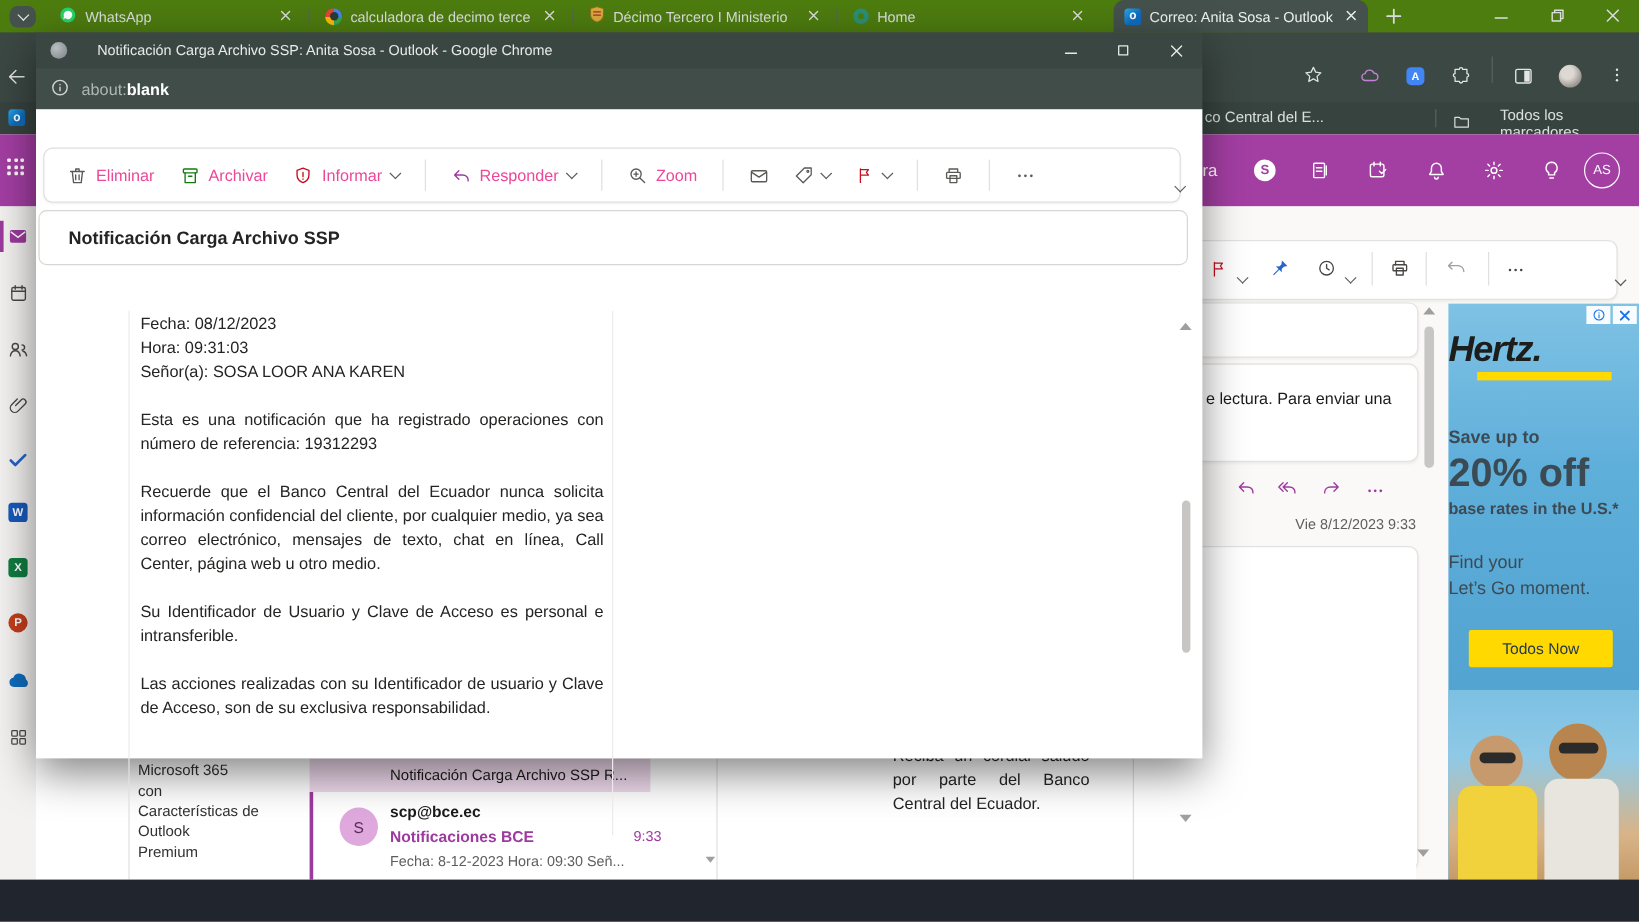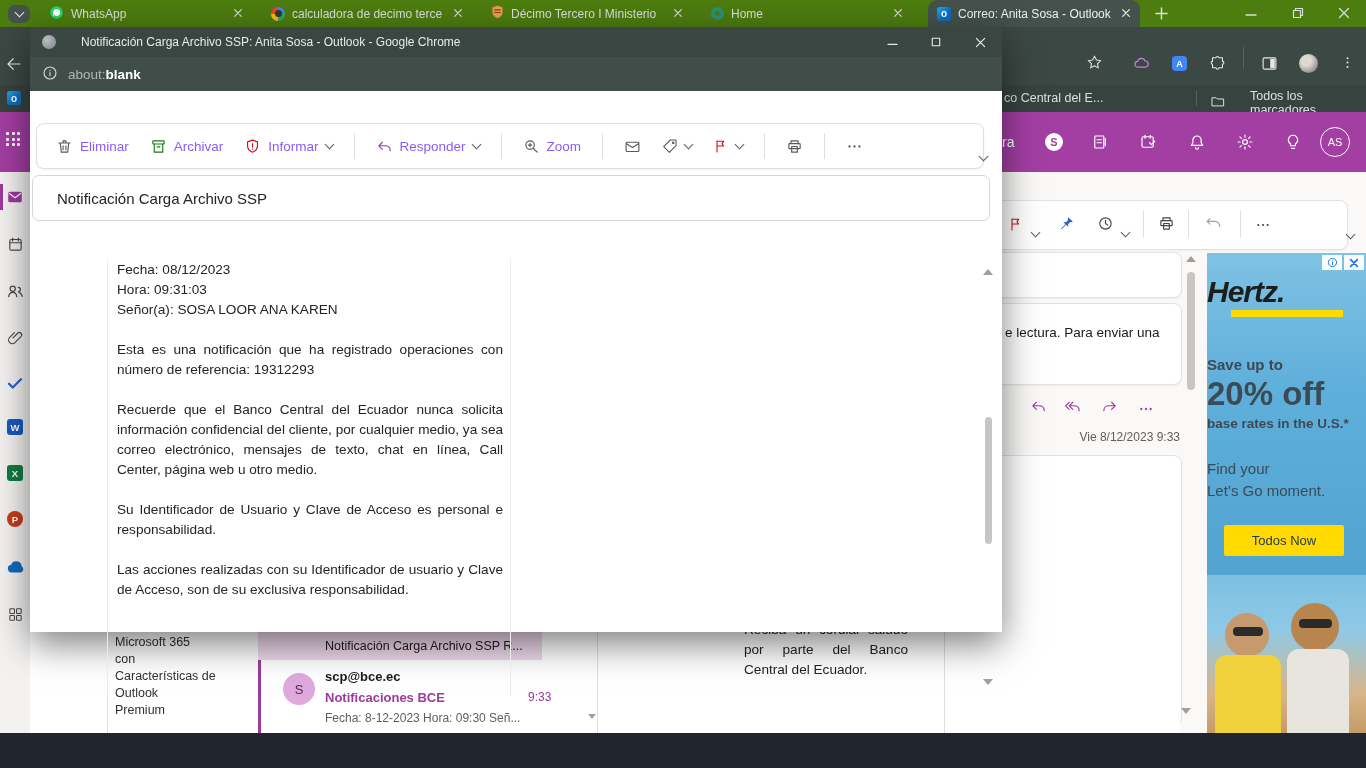--- a/index.html
+++ b/index.html
@@ -30,24 +30,24 @@
   .tri-up{width:0;height:0;border-left:5px solid transparent;border-right:5px solid transparent;border-bottom:6px solid #a19f9d}
   .tri-dn{width:0;height:0;border-left:5px solid transparent;border-right:5px solid transparent;border-top:6px solid #a19f9d}
   .thumb{background:#c8c6c4;border-radius:4px}
   
   .popup{left:30px;top:27px;width:972px;height:605px;z-index:10;box-shadow:0 12px 34px rgba(0,0,0,.5);position:absolute}
   .ptitle{left:0;top:0;width:972px;height:30px;background:#3a4642;color:#e7eae9;font-size:12px}
   .paddr{left:0;top:30px;width:972px;height:34px;background:#414d49;color:#eef1f0;font-size:13.5px}
   .pbody{left:0;top:64px;width:972px;height:541px;background:#fff}
   .ptoolbar{left:6px;top:32px;width:948px;height:46px;display:flex;align-items:center;padding:0 12px;box-sizing:border-box;gap:7px;
     background:#fff;border:1px solid #e1dfdd;border-radius:8px;box-shadow:0 1px 2px rgba(0,0,0,.06)}
-  .tbtn{display:flex;align-items:center;gap:7px;color:#8b5cf6;font-size:13.5px;padding:5px 7px;border-radius:4px}
+  .tbtn{display:flex;align-items:center;gap:7px;color:#ec4899;font-size:13.5px;padding:5px 7px;border-radius:4px}
   .sep{width:1px;height:26px;background:#e1dfdd;margin:0 7px}
   .subjcard{left:2px;top:84px;width:956px;height:44px;background:#fff;border:1px solid #d8d6d4;border-radius:7px;display:flex;align-items:center}
-  .subj{font-size:15px;font-weight:normal;color:#252423;padding-left:24px}
+  .subj{font-size:15px;font-weight:bold;color:#252423;padding-left:24px}
   .mailtext{left:87px;top:169px;width:386px;font-size:13.6px;line-height:20px;color:#252423;text-align:justify}
   .mailtext p{margin:20px 0 0 0}
   .mailtext div{margin:0}
   
   .ad{left:1207px;top:253px;width:159px;height:482px;overflow:hidden;
     background:linear-gradient(180deg,#7fc2e4 0%,#5fafdb 28%,#55a5d3 60%,#4d9bc9 100%);text-align:left;color:#3c4a54}
   .adphoto{left:0px;top:322px;width:159px;height:160px;
     background:linear-gradient(180deg,#7cc0e2 0%,#8fc9e6 35%,#d8b488 75%,#c49a66 100%)}
   
   .taskbar{left:0;top:733px;width:1366px;height:35px;background:#21262e;z-index:20;color:#eceff2}
@@ -506,21 +506,21 @@
 
       <div class="abs vline" style="left:77px;top:168px;height:437px;background:#ecebe9"></div>
       <div class="abs vline" style="left:480px;top:168px;height:437px;background:#ecebe9"></div>
 
       <div class="abs mailtext">
         <div>Fecha: 08/12/2023</div>
         <div>Hora: 09:31:03</div>
         <div>Señor(a): SOSA LOOR ANA KAREN</div>
         <p>Esta es una notificación que ha registrado operaciones con número de referencia: 19312293</p>
         <p>Recuerde que el Banco Central del Ecuador nunca solicita información confidencial del cliente, por cualquier medio, ya sea correo electrónico, mensajes de texto, chat en línea, Call Center, página web u otro medio.</p>
-        <p>Su Identificador de Usuario y Clave de Acceso es personal e responsabilidad.</p>
+        <p>Su Identificador de Usuario y Clave de Acceso es personal e intransferible.</p>
         <p>Las acciones realizadas con su Identificador de usuario y Clave de Acceso, son de su exclusiva responsabilidad.</p>
       </div>
 
       <div class="abs tri-up" style="left:953px;top:178px"></div>
       <div class="abs thumb" style="left:955px;top:326px;width:7px;height:127px"></div>
       <div class="abs tri-dn" style="left:953px;top:588px"></div>
     </div>
   </div>
 
   <div class="abs taskbar">

